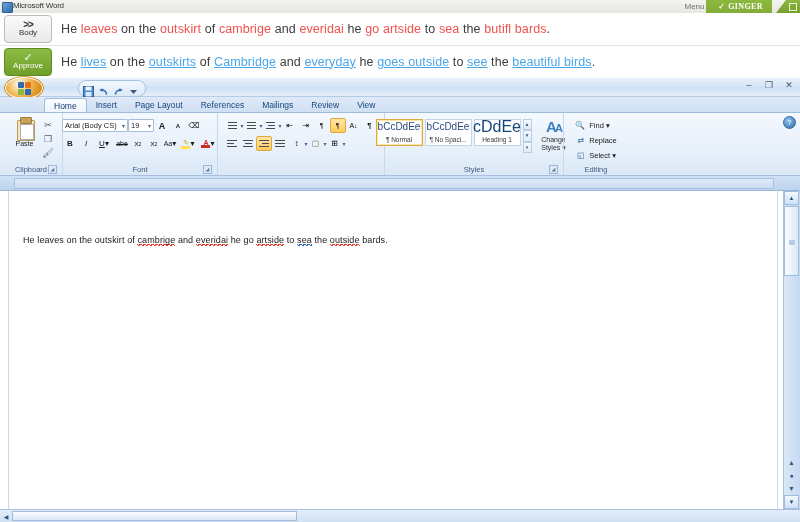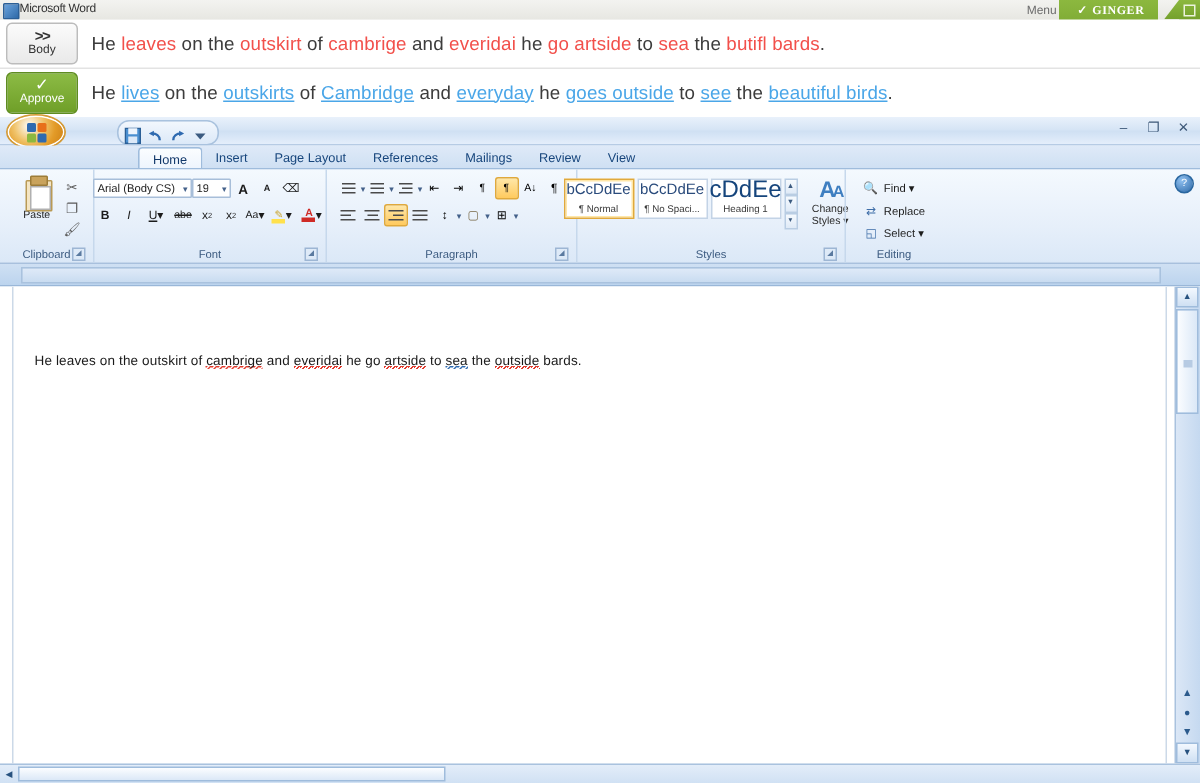--- a/index.html
+++ b/index.html
@@ -124,21 +124,20 @@
     display:flex;align-items:flex-end;
   }
   .w-tab{
     font-size:8.5px;color:#16457c;padding:2px 9px 2px;height:14px;line-height:11px;
     box-sizing:border-box;white-space:nowrap;
   }
   .w-tab.active{
     background:linear-gradient(to bottom,#fbfdff,#eef5fd);
     border:1px solid #9fbcdc;border-bottom:none;border-radius:3px 3px 0 0;
     color:#12386a;
-    margin-left:48px;
   }
 
   .w-ribbon{
     position:relative;height:62px;width:100%;
     background:linear-gradient(to bottom,#f4f9fe 0%,#e6effa 62%,#dbe8f7 100%);
     border-bottom:1px solid #a8c0dd;
     display:flex;align-items:stretch;
   }
   .rgroup{position:relative;padding:2px 3px 0;display:flex;flex-direction:column;align-items:center;}
   .rgroup + .rgroup{border-left:1px solid #c6d8ec;}
@@ -527,24 +526,20 @@
                 </span>
               </span>
             <span class="pbtn wide" style="font-size:8px;">↕</span>
             <span class="cc" style="font-size:6px;color:#44618a;">▾</span>
             <span class="pbtn wide" style="font-size:8px;color:#7a6a4a;">▢</span>
             <span class="cc" style="font-size:6px;color:#44618a;">▾</span>
             <span class="pbtn wide" style="font-size:8px;">⊞</span>
             <span class="cc" style="font-size:6px;color:#44618a;">▾</span>
           </div>
         </div>
-        <div class="rlabel">
-          <span>Paragraph</span>
-          <span class="dlg">◢</span>
-        </div>
       </div>
 
       <div class="rgroup" style="width:172px;">
         <div class="rbody" style="padding-top:4px;">
           <div class="sgal" id="styles-gallery">
               <div class="stile sel">
                 <span class="prev">bCcDdEe</span>
                 <span class="nm">¶ Normal</span>
               </div>
               <div class="stile">

